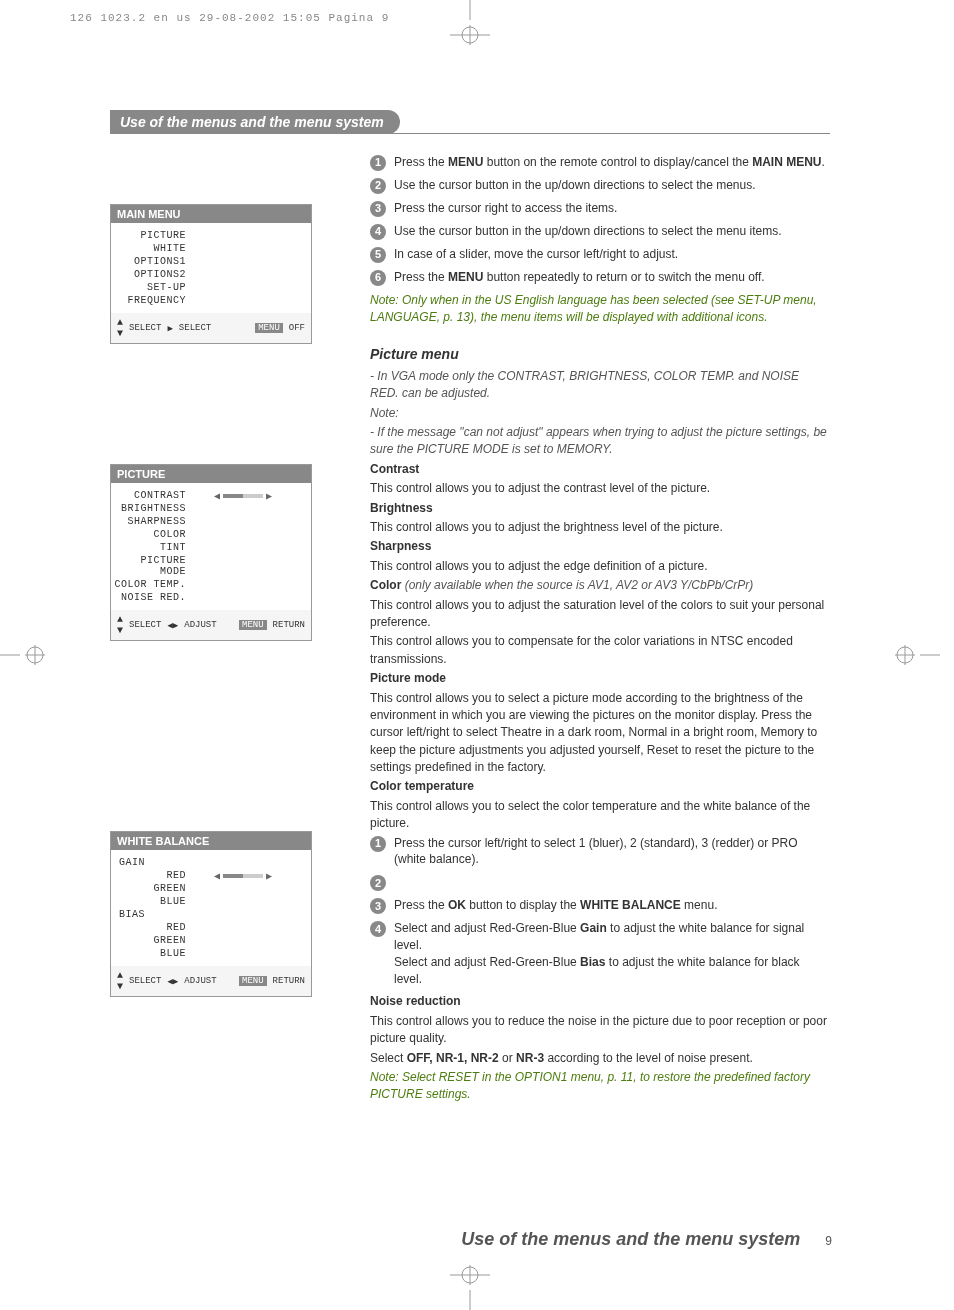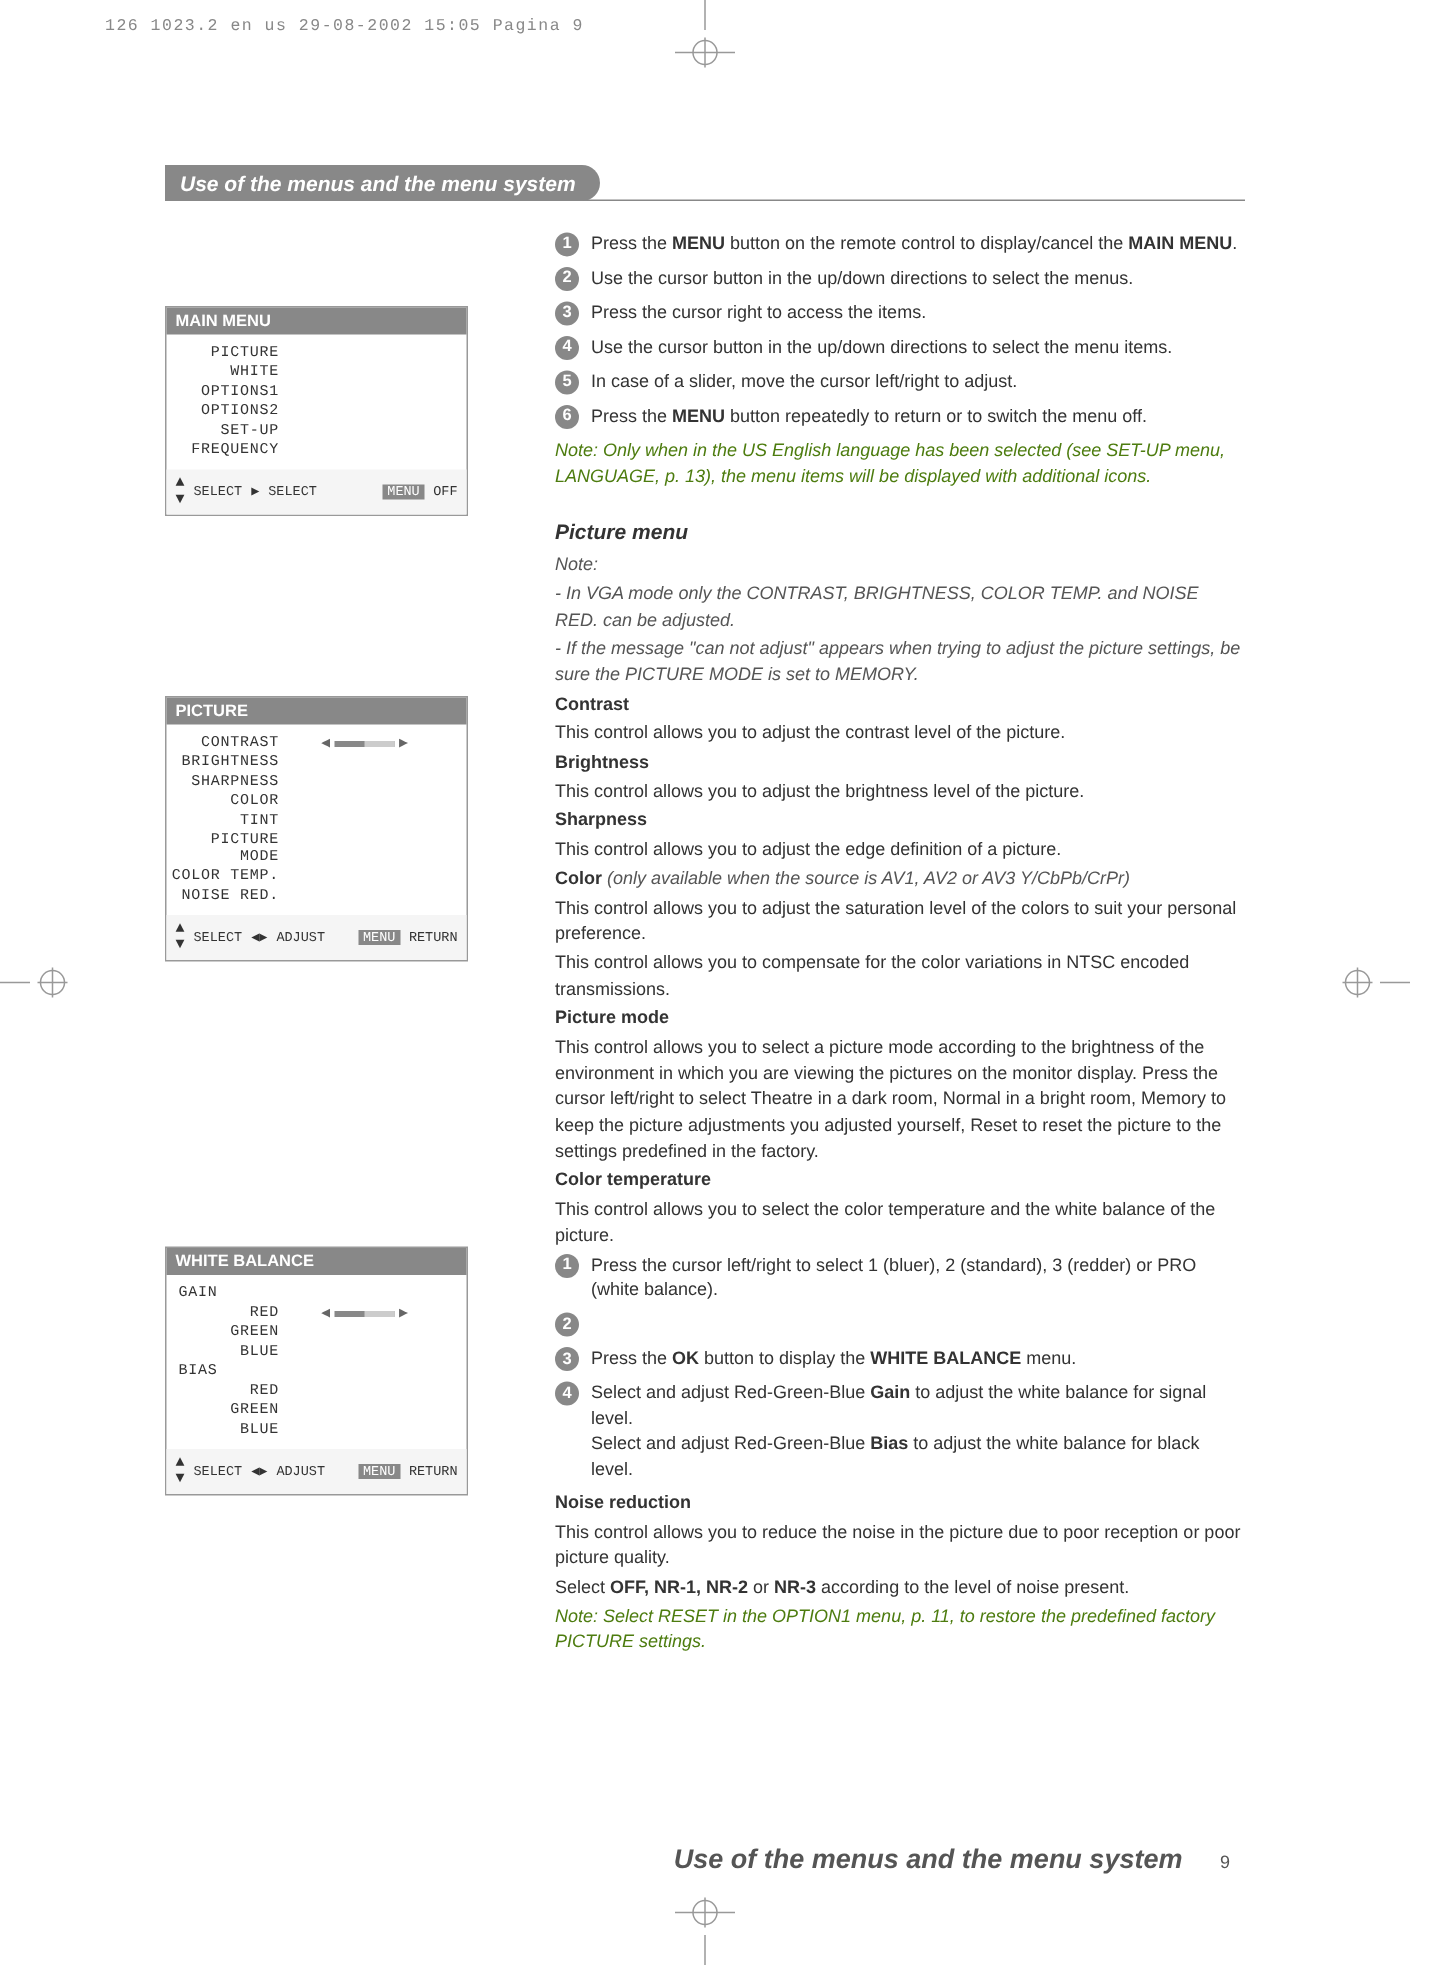--- a/index.html
+++ b/index.html
@@ -203,21 +203,21 @@
     }
     .body-text {
       line-height: 1.45;
     }
     .right-col p {
       margin: 2px 0;
     }
     .footer-title {
       position: absolute;
       bottom: 60px;
-      right: 120px;
+      right: 108px;
       font-style: italic;
       font-weight: bold;
       font-size: 18px;
       color: #555;
       text-align: right;
     }
     .page-num {
       font-style: normal;
       font-weight: normal;
       font-size: 12px;
@@ -377,22 +377,22 @@
             <span>In case of a slider, move the cursor left/right to adjust.</span>
             </li>
           <li>
               <span class="badge">6</span>
             <span><span>Press the </span><b>MENU</b><span> button repeatedly to return or to switch the menu off.</span></span>
             </li>
         </ul>
         <p class="note">Note: Only when in the US English language has been selected (see SET-UP menu, LANGUAGE, p. 13), the menu items will be displayed with additional icons.</p>
 
         <h2 class="section">Picture menu</h2>
+        <p class="italic-inline">- In VGA mode only the CONTRAST, BRIGHTNESS, COLOR TEMP. and NOISE RED. can be adjusted.</p>
         <p class="italic-inline">Note:</p>
-        <p class="italic-inline">- In VGA mode only the CONTRAST, BRIGHTNESS, COLOR TEMP. and NOISE RED. can be adjusted.</p>
         <p class="italic-inline">- If the message "can not adjust" appears when trying to adjust the picture settings, be sure the PICTURE MODE is set to MEMORY.</p>
 
         <p class="sub">Contrast</p>
         <p>This control allows you to adjust the contrast level of the picture.</p>
 
         <p class="sub">Brightness</p>
         <p>This control allows you to adjust the brightness level of the picture.</p>
 
         <p class="sub">Sharpness</p>
         <p>This control allows you to adjust the edge definition of a picture.</p>

